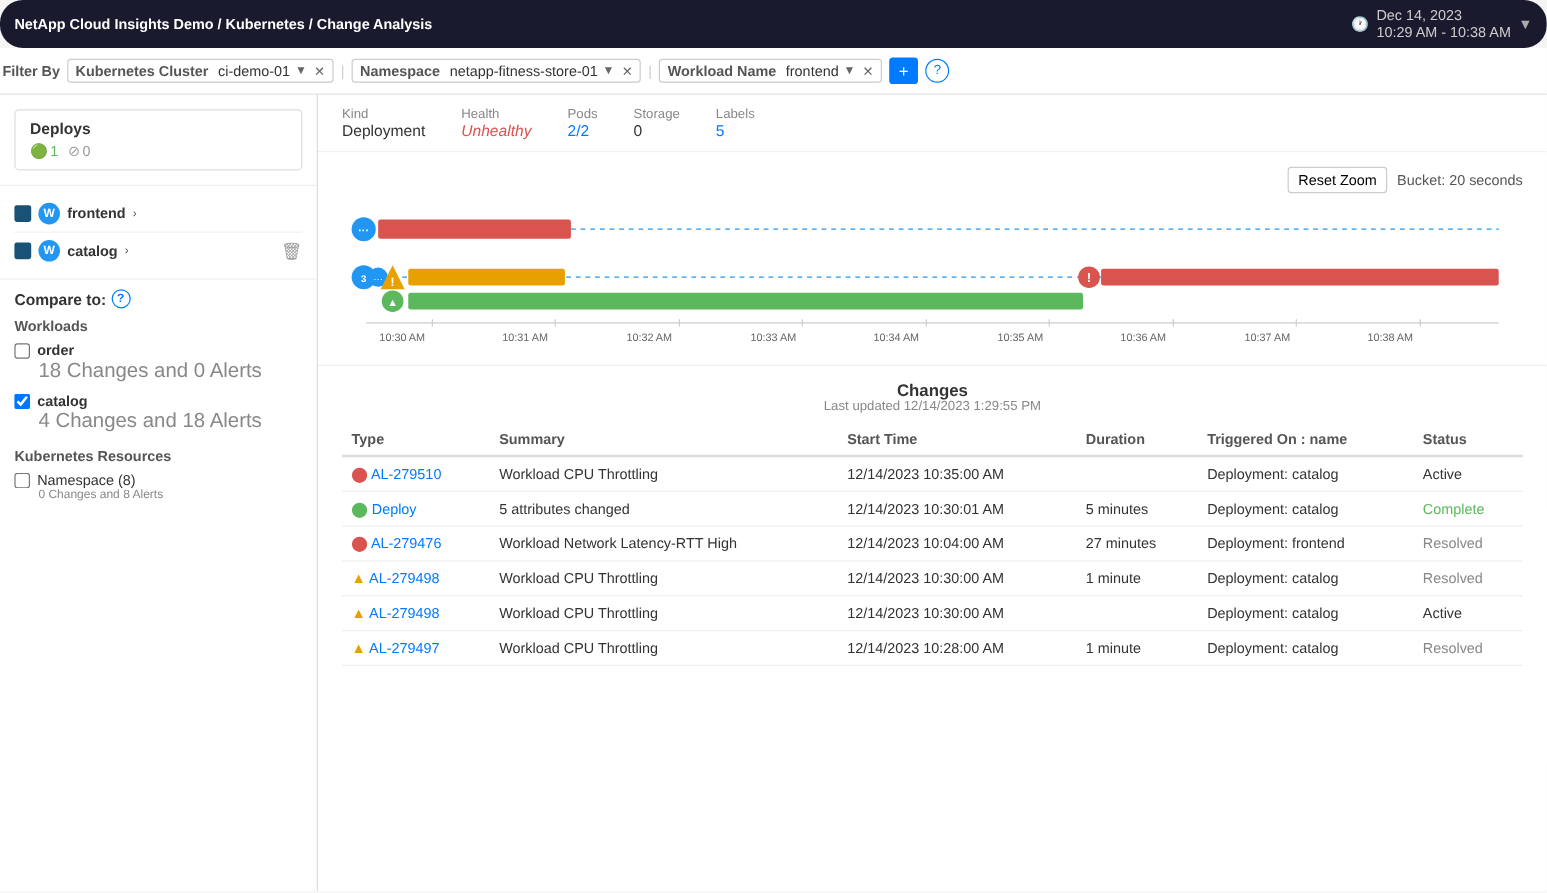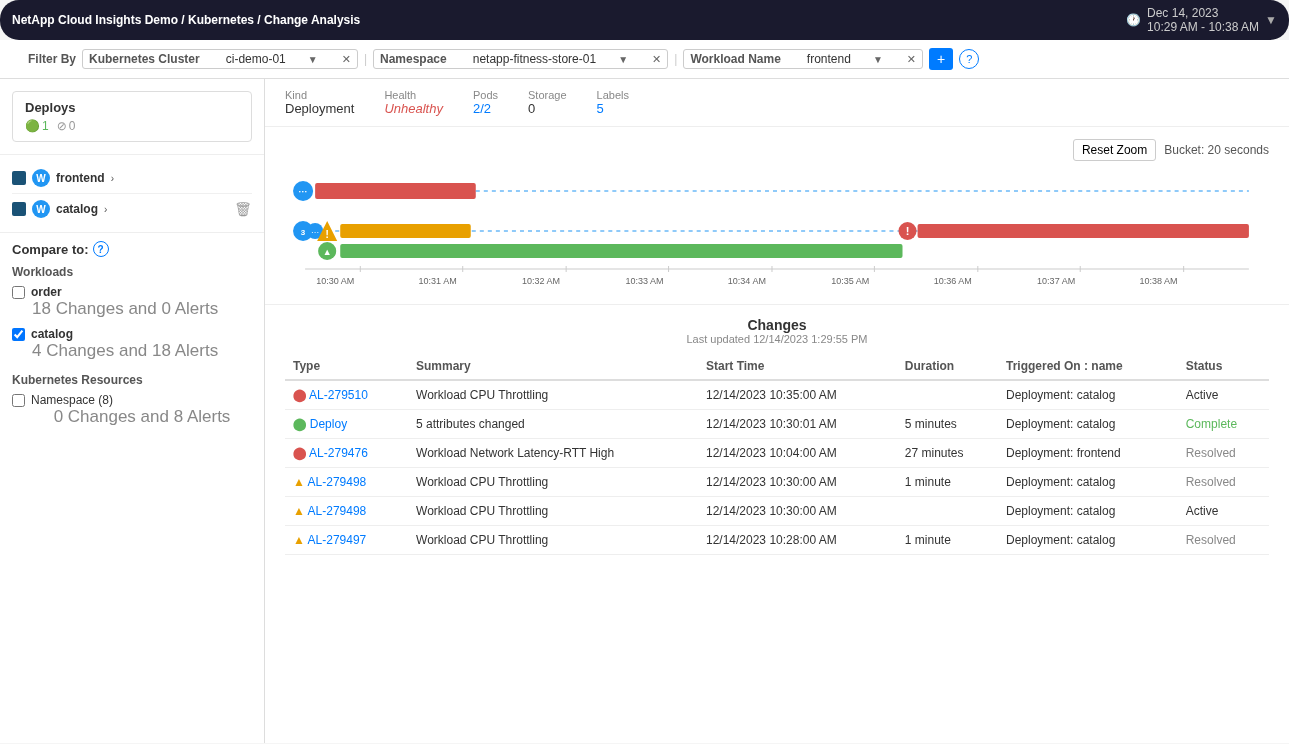--- a/index.html
+++ b/index.html
@@ -6,23 +6,23 @@
     body { font-family: Arial, sans-serif; font-size: 12px; background: #f5f5f5; color: #333; overflow-x: hidden; }
 
     
     .header { background: #1a1a2e; color: #aaa; padding: 6px 12px; display: flex; align-items: center; justify-content: space-between; border-radius: 19px; }
     .breadcrumb { font-size: 12px; color: #ccc; }
     .breadcrumb span { color: #fff; font-weight: bold; }
     .date-time { display: flex; align-items: center; gap: 6px; font-size: 12px; color: #ccc; }
     .clock-icon { color: #aaa; }
 
     
-    .filter-bar { background: #fff; padding: 8px 28px; display: flex; align-items: center; gap: 6px; border-bottom: 1px solid #ddd; flex-wrap: wrap; }
+    .filter-bar { background: #fff; padding: 8px 2px; display: flex; align-items: center; gap: 6px; border-bottom: 1px solid #ddd; flex-wrap: wrap; }
     .filter-label { font-size: 12px; color: #555; font-weight: bold; }
-    .filter-chip { display: flex; align-items: center; border: 1px solid #ccc; border-radius: 3px; padding: 2px 6px; background: #fff; gap: 22px; font-size: 12px; }
+    .filter-chip { display: flex; align-items: center; border: 1px solid #ccc; border-radius: 3px; padding: 2px 6px; background: #fff; gap: 4px; font-size: 12px; }
     .filter-x { cursor: pointer; color: #666; font-size: 11px; margin-left: 2px; }
     .filter-arrow { cursor: pointer; color: #666; font-size: 10px; }
     .btn-add { background: #007bff; color: #fff; border: none; border-radius: 3px; padding: 3px 8px; cursor: pointer; font-size: 14px; }
     .btn-help { background: #fff; color: #007bff; border: 1px solid #007bff; border-radius: 50%; width: 20px; height: 20px; cursor: pointer; font-size: 11px; display: flex; align-items: center; justify-content: center; }
 
     
     .main { display: flex; height: calc(100vh - 80px); }
 
     
     .sidebar { width: 265px; min-width: 265px; background: #fff; border-right: 1px solid #ddd; overflow-y: auto; padding: 0; }
@@ -50,21 +50,21 @@
 
     
     .compare-section { padding: 8px 12px; }
     .compare-title { font-size: 13px; font-weight: bold; color: #333; margin-bottom: 8px; display: flex; align-items: center; gap: 4px; }
     .workloads-title { font-size: 12px; font-weight: bold; color: #555; margin: 8px 0 6px; }
     .workload-item { margin-bottom: 8px; }
     .workload-item label { display: flex; align-items: center; gap: 6px; cursor: pointer; font-size: 12px; font-weight: bold; }
     .workload-item .sub { font-size: 17px; color: #888; margin-left: 20px; }
     .k8s-title { font-size: 12px; font-weight: bold; color: #555; margin: 12px 0 6px; }
     .k8s-item label { display: flex; align-items: center; gap: 6px; cursor: pointer; font-size: 12px; }
-    .k8s-item .sub { font-size: 17px; color: #888; margin-left: 20px; text-align: center; }
+    .k8s-item .sub { font-size: 10px; color: #888; margin-left: 20px; }
 
     
     .content { flex: 1; overflow-y: auto; background: #fff; }
 
     
     .workload-info { display: flex; align-items: center; gap: 30px; padding: 10px 20px; border-bottom: 1px solid #eee; background: #fff; }
     .info-item { display: flex; flex-direction: column; }
     .info-label { font-size: 11px; color: #888; }
     .info-value { font-size: 13px; color: #333; font-weight: 500; }
     .info-value.link { color: #007bff; cursor: pointer; }

